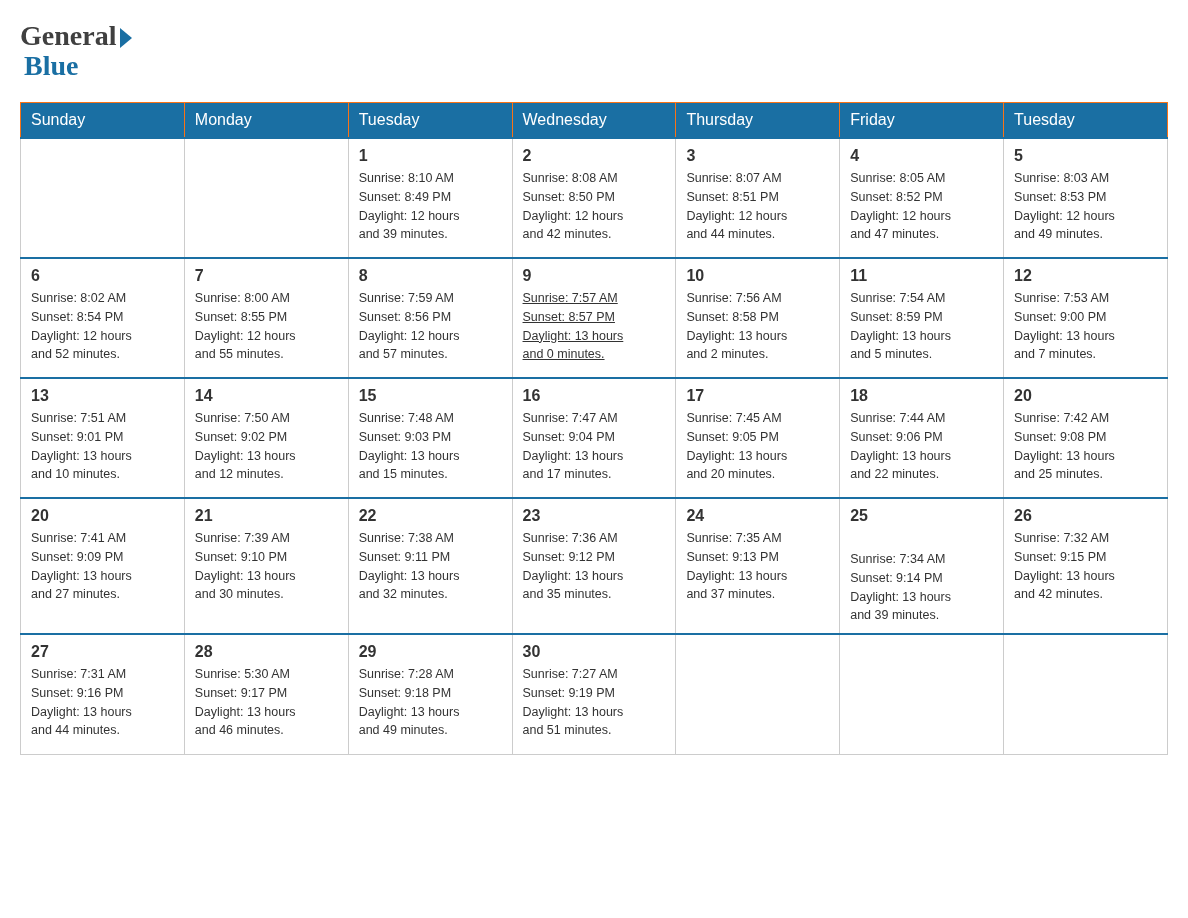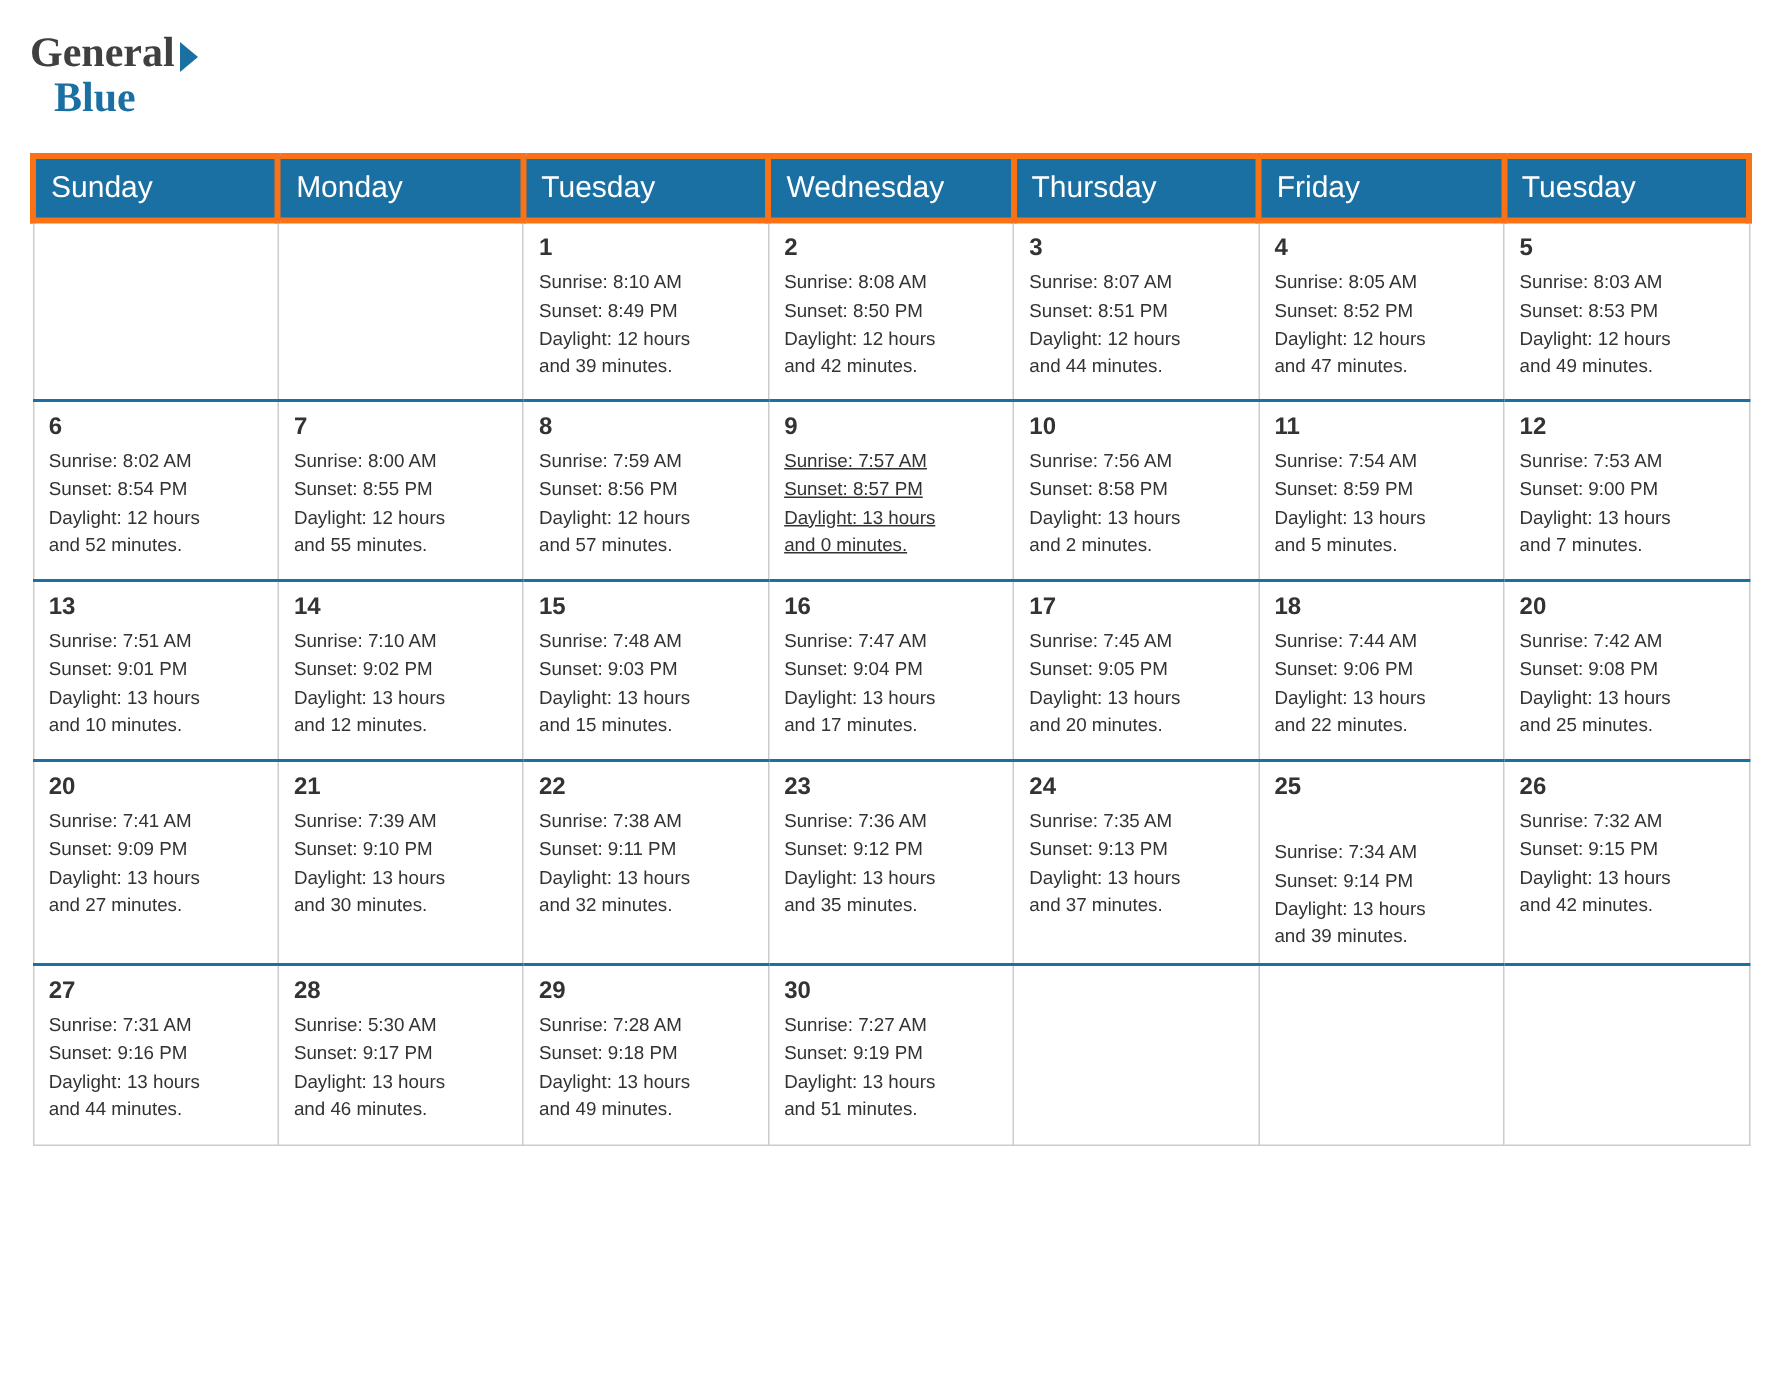--- a/index.html
+++ b/index.html
@@ -41,21 +41,20 @@
       margin-left: 4px;
       margin-top: 4px;
     }
     .logo-blue {
       font-size: 28px;
       font-weight: bold;
       color: #1a6fa3;
       font-family: Georgia, serif;
       margin-top: -2px;
       padding-left: 4px;
-      margin-left: 12px;
     }
     .title-block {
       text-align: right;
     }
     .month-title {
       font-size: 52px;
       font-weight: bold;
       color: #333;
       font-family: Georgia, serif;
       line-height: 1.1;
@@ -67,23 +66,23 @@
     }
     .calendar {
       width: 100%;
       border-collapse: collapse;
     }
     .calendar thead th {
       background-color: #1a6fa3;
       color: #fff;
       padding: 8px 10px;
       text-align: left;
-      font-size: 20px;
+      font-size: 16px;
       font-weight: normal;
-      border: 4px solid #f97316;
+      border: 1px solid #f97316;
     }
     .calendar tbody td {
       vertical-align: top;
       padding: 8px 10px;
       border: 1px solid #ccc;
       border-top: 2px solid #1a6fa3;
       font-size: 13px;
       color: #333;
       width: 14.28%;
       min-height: 110px;
@@ -226,21 +225,21 @@
       <tr>
         <td>
           <span class="day-number">13</span>
           <div class="day-info" style="white-space: pre-line;">Sunrise: 7:51 AM
 Sunset: 9:01 PM
 Daylight: 13 hours
 and 10 minutes.</div>
         </td>
         <td>
           <span class="day-number">14</span>
-          <div class="day-info" style="white-space: pre-line;">Sunrise: 7:10 AM
+          <div class="day-info" style="white-space: pre-line;">Sunrise: 7:50 AM
 Sunset: 9:02 PM
 Daylight: 13 hours
 and 12 minutes.</div>
         </td>
         <td>
           <span class="day-number">15</span>
           <div class="day-info" style="white-space: pre-line;">Sunrise: 7:48 AM
 Sunset: 9:03 PM
 Daylight: 13 hours
 and 15 minutes.</div>

